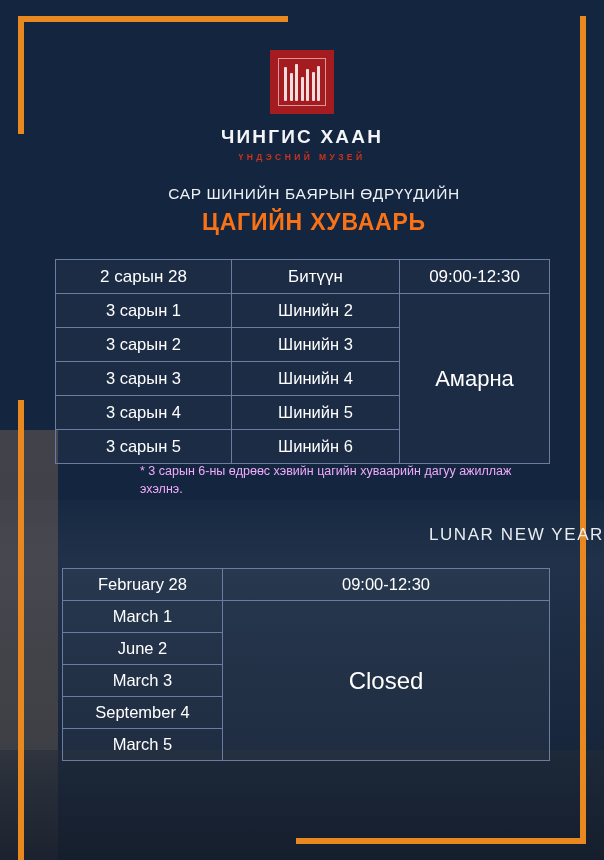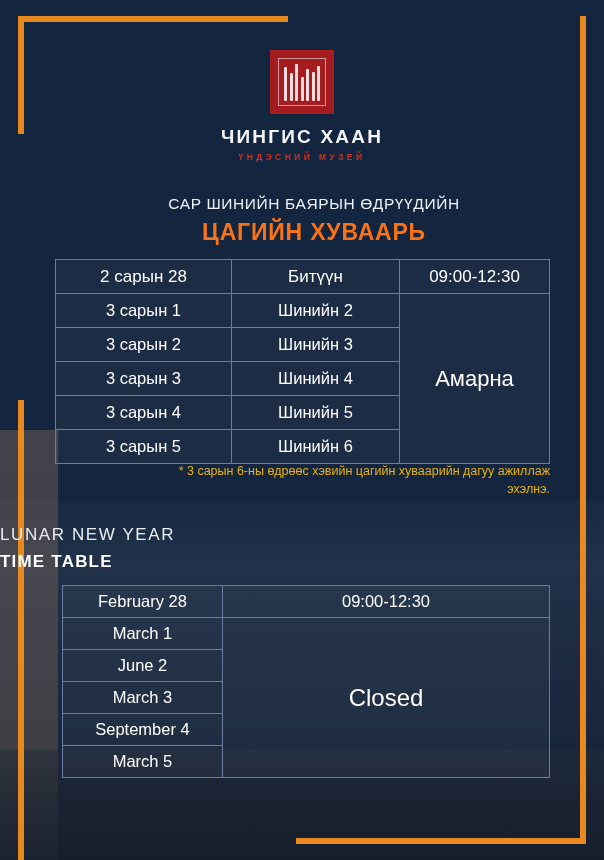--- a/index.html
+++ b/index.html
@@ -100,21 +100,21 @@
   }
   .logo-sub {
     margin-top: 4px;
     color: #c8331f;
     font-size: 8.5px;
     font-weight: bold;
     letter-spacing: 3.4px;
   }
 
   .heading-block {
-    position: absolute; left: 0; right: 0; top: 195px;
+    position: absolute; left: 0; right: 0; top: 185px;
     text-align: center;
     padding-left: 24px;
   }
   .heading-sm {
     color: #eef1f5;
     font-size: 15.5px;
     letter-spacing: 0.6px;
   }
   .heading-lg {
     margin-top: 6px;
@@ -141,45 +141,44 @@
 
   #table-mn { left: 55px; top: 259px; width: 494px; border-radius: 26px; }
   #table-mn .c-date { width: 176px; }
   #table-mn .c-name { width: 168px; }
   #table-mn .c-time { width: 150px; }
   #table-mn td.big { font-size: 22px; }
   #table-mn td.first-row { font-size: 17px; }
 
   .note {
     position: absolute;
-    color: #eab308;
+    color: #f0abfc;
     font-size: 12.5px;
-    text-align: right;
     line-height: 1.45;
   }
   #note-mn { left: 140px; top: 462px; width: 410px; }
 
   .heading-block2 {
     position: absolute; left: 0; right: 0; top: 525px;
-    text-align: left;
+    text-align: right;
   }
   .heading-sm2 {
     color: #e9edf2;
     font-size: 17px;
     letter-spacing: 1.6px;
   }
   .heading-lg2 {
     margin-top: 7px;
     color: #ffffff;
     font-size: 17px;
     font-weight: bold;
     letter-spacing: 1.2px;
   }
 
-  #table-en { left: 62px; top: 585px; width: 487px; }
+  #table-en { left: 62px; top: 568px; width: 487px; }
   #table-en .c-date { width: 160px; }
   #table-en .c-time { width: 327px; }
   #table-en td { height: 32px; font-size: 16.5px; }
   #table-en td.big { font-size: 24px; }
 
   #note-en { left: 150px; top: 786px; width: 400px; font-size: 12.5px; }
 </style>
 </head>
 <body>
 
@@ -257,21 +256,20 @@
         <td class="c-date">3 сарын 5</td>
         <td class="c-name">Шинийн 6</td>
       </tr>
     </tbody>
       </table>
 
     <div class="note" id="note-mn">* 3 сарын 6-ны өдрөөс хэвийн цагийн хуваарийн дагуу ажиллаж эхэлнэ.</div>
 
     <div class="heading-block2">
       <div class="heading-sm2">LUNAR NEW YEAR</div>
-      <div class="heading-lg2">TIME TABLE</div>
     </div>
 
     <table class="sched" id="table-en">
       <tbody>
           <tr>
         <td class="c-date">February 28</td>
         <td class="c-time">09:00-12:30</td>
       </tr>
       <tr>
         <td class="c-date">March 1</td>

